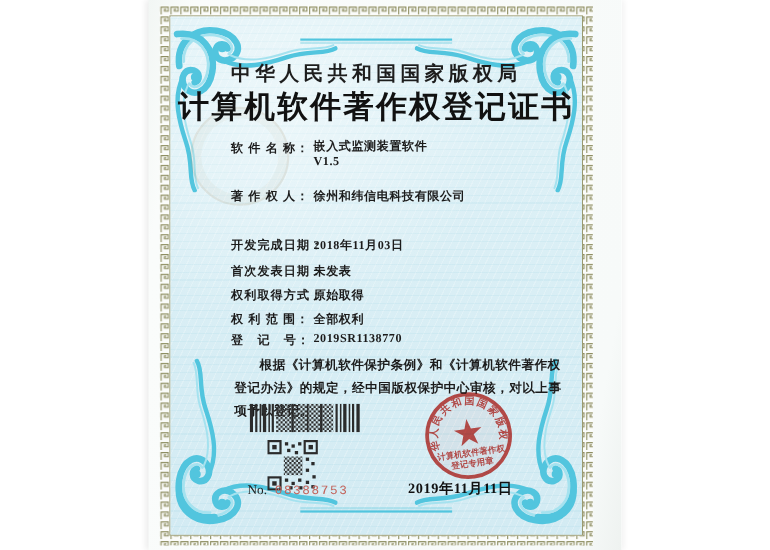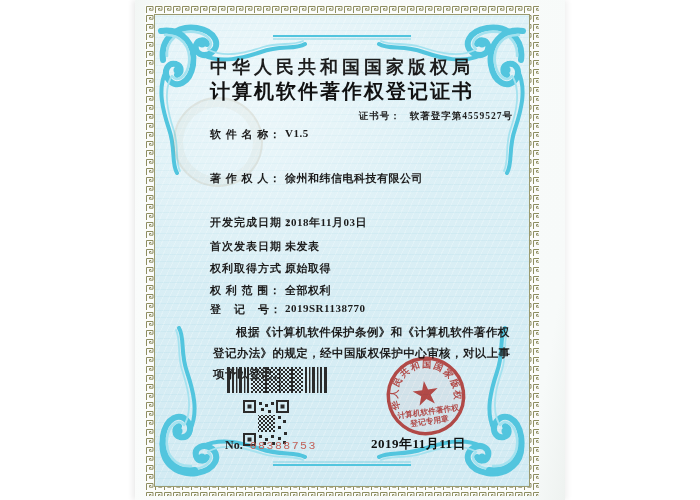--- a/index.html
+++ b/index.html
@@ -37,41 +37,41 @@
   .v-br{right:-52px;bottom:62px;transform:rotate(-90deg) scaleY(-1);}
 
   .wmark{position:absolute;left:18px;top:82px;width:86px;height:86px;border-radius:50%;
     border:2px solid rgba(170,150,110,.18);
     box-shadow:inset 0 0 0 8px rgba(170,150,110,.06);}
 
   .title1{position:absolute;top:40px;left:0;right:0;text-align:center;
     font-weight:bold;font-size:18px;letter-spacing:4px;color:var(--ink);
     font-family:"Liberation Sans","DejaVu Sans",sans-serif;}
   .title2{position:absolute;top:63px;left:0;right:0;text-align:center;
-    font-weight:bold;font-size:20px;letter-spacing:2px;color:#111;
+    font-weight:bold;font-size:28px;letter-spacing:2px;color:#111;
     font-family:"Liberation Sans","DejaVu Sans",sans-serif;}
   .certline{position:absolute;top:95px;right:16px;font-size:9.5px;font-weight:bold;color:#222;letter-spacing:1px;}
   .certline .lab{margin-right:9px;}
 
   .row{position:absolute;left:55px;font-size:11px;font-weight:bold;color:#1c1c1c;white-space:nowrap;}
   .row .lbl{display:inline-block;letter-spacing:1px;}
   .row .val{position:absolute;left:75px;top:0;letter-spacing:.5px;}
   .row .val div{line-height:13.5px;}
   .r0{top:112px;} .r1{top:156px;} .r2{top:200px;text-align:center;} .r3{top:224px;}
   .r4{top:246px;} .r5{top:268px;} .r6{top:287px;}
 
   .statement{position:absolute;left:58px;top:307px;width:302px;
     font-size:11.5px;line-height:21px;font-weight:600;color:#1c1c1c;
     text-indent:2em;letter-spacing:.4px;}
 
   .barcode{position:absolute;left:72px;top:352px;width:102px;height:26px;}
   .qrcode{position:absolute;left:88px;top:385px;width:46px;height:46px;}
 
   .serial{position:absolute;left:70px;top:423px;font-size:12px;color:#222;}
-  .serial .no{font-weight:bold;margin-right:7px;}
+  .serial .no{font-weight:normal;margin-right:7px;}
   .serial .num{font-family:"Liberation Mono","DejaVu Sans Mono",monospace;
     font-size:11.5px;letter-spacing:1.5px;color:var(--serial-red);}
 
   .seal{position:absolute;left:215px;top:325px;width:112px;height:112px;opacity:.93;
     mix-blend-mode:multiply;}
   .date{position:absolute;left:216px;top:420px;width:140px;font-size:13px;font-weight:bold;
     color:#111;letter-spacing:.5px;}
 </style>
 </head>
 <body>
@@ -136,27 +136,25 @@
           </svg>
         <svg class="vcurl v-br" viewBox="0 0 150 46">
             <use href="#curlshape"></use>
           </svg>
 
         <div class="wmark"></div>
 
         <div class="title1">中华人民共和国国家版权局</div>
         <div class="title2">计算机软件著作权登记证书</div>
 
-        <div class="certline">
-          <span class="lab">证书号：</span><span>软著登字第4559527号</span>
-        </div>
 
         <div class="row r0">
           <span class="lbl">软 件 名 称：</span>
           <span class="val">
+            <div>嵌入式监测装置软件</div>
             <div>V1.5</div>
           </span>
         </div>
         <div class="row r1">
           <span class="lbl">著 作 权 人：</span>
           <span class="val">徐州和纬信电科技有限公司</span>
         </div>
         <div class="row r2">
           <span class="lbl">开发完成日期：</span>
           <span class="val">2018年11月03日</span>

